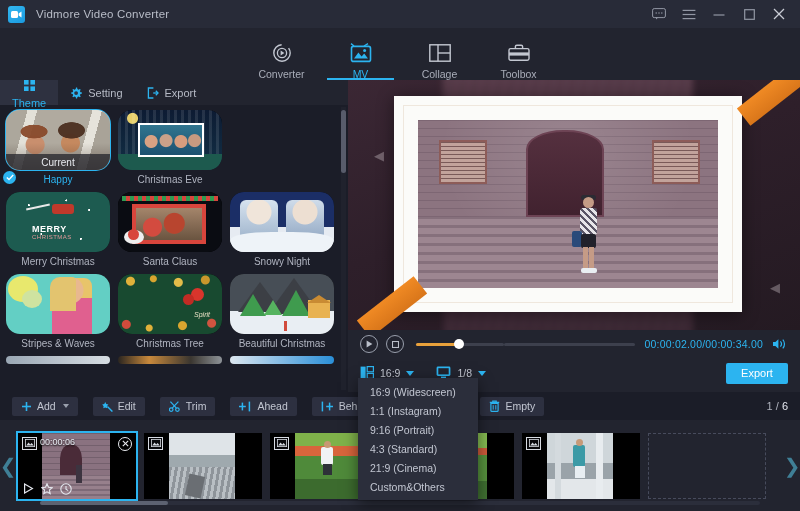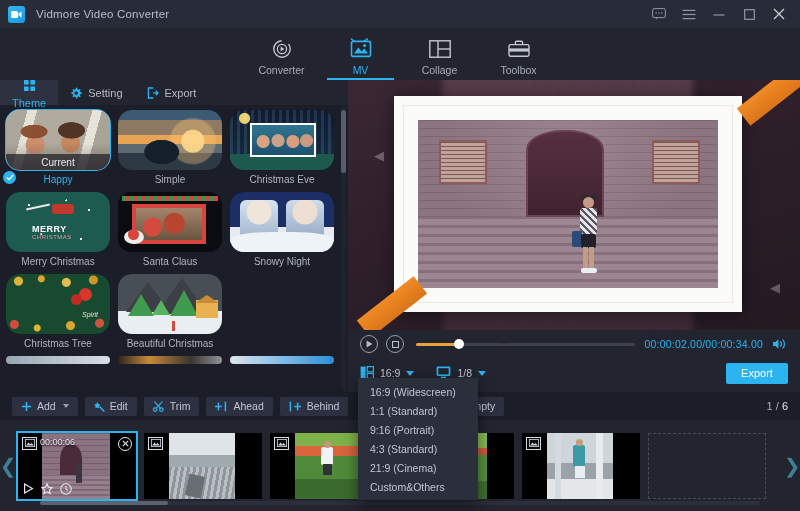--- a/index.html
+++ b/index.html
@@ -26,21 +26,21 @@
   #win-ctrls{margin-left:auto;display:flex;align-items:center;gap:0px;padding-right:6px;}
   .wbtn{width:30px;height:28px;display:flex;align-items:center;justify-content:center;cursor:pointer;}
   .wbtn svg{display:block;}
   
   #mainnav{
     position:absolute;left:0;top:28px;width:800px;height:52px;
     background:#22242f;display:flex;align-items:flex-start;justify-content:center;gap:0;
   }
   .navitem{
     width:79px;height:52px;display:flex;flex-direction:column;align-items:center;
-    justify-content:center;padding-top:4px;cursor:pointer;position:relative;
+    justify-content:flex-end;padding-top:4px;cursor:pointer;position:relative;
   }
   .navitem .nlbl{font-size:10.5px;color:#a9adb9;margin-top:3px;}
   .navitem.active .nlbl{color:#2cb4f0;}
   .navitem.active::after{
     content:"";position:absolute;bottom:0;left:6px;right:6px;height:2px;background:#2cb4f0;
   }
   .navicon{height:24px;display:flex;align-items:center;justify-content:center;}
   
   #leftpanel{
     position:absolute;left:0;top:80px;width:348px;height:312px;background:#1b1d28;
@@ -154,21 +154,21 @@
   }
   
   #aspect-menu{
     position:absolute;left:358px;top:378px;width:120px;background:#2b2e3b;
     box-shadow:0 4px 14px rgba(0,0,0,.5);z-index:40;padding:4px 0;
   }
   .amenu-item{height:19px;display:flex;align-items:center;padding-left:12px;font-size:10.5px;color:#c2c6d1;cursor:pointer;}
   
   #toolbar{
     position:absolute;left:0;top:392px;width:800px;height:28px;background:#1b1d28;
-    display:flex;align-items:center;padding:0 12px;gap:7px;
+    display:flex;align-items:center;padding:0 12px;gap:15px;
   }
   .tbtn{
     height:19px;background:#2d3040;border-radius:2px;display:flex;align-items:center;
     gap:5px;padding:0 9px;font-size:10.5px;color:#c2c6d1;cursor:pointer;
   }
   .tbtn svg{display:block;}
   .tcaret{width:0;height:0;border-left:3.5px solid transparent;border-right:3.5px solid transparent;border-top:4.5px solid #9aa0ad;margin-left:2px;}
   #pageind{margin-left:auto;font-size:11px;color:#aeb2bd;}
   #pageind b{color:#e4e7ee;font-weight:normal;}
   
@@ -351,28 +351,20 @@
         </div>
         <div class="tlabel">Happy</div>
         <div class="checkmark">
           <svg width="8" height="7" viewBox="0 0 8 7">
               <path d="M0.8 3.4 L3 5.6 L7.2 1" fill="none" stroke="#fff" stroke-width="1.4"></path>
             </svg>
         </div>
       </div>
       <div class="tcell">
         <div class="tthumb">
-          <div class="art" style="background:linear-gradient(180deg,#3d5a74 0 16%,#8e7a62 16% 42%,#e8a455 42% 56%,#5d6a70 56% 72%,#2d3a45 72%);"></div>
-          <div class="art" style="background:radial-gradient(circle at 72% 52%, rgba(255,215,140,.95) 0 11px, rgba(255,200,120,.35) 12px 22px, transparent 24px);"></div>
-          <div class="art" style="background:radial-gradient(ellipse at 42% 70%, #15202b 0 17px, transparent 18px);"></div>
-        </div>
-        <div class="tlabel">Simple</div>
-      </div>
-      <div class="tcell">
-        <div class="tthumb">
           <div class="art" style="background:linear-gradient(180deg,#0d1b33,#123046);"></div>
           <div class="art" style="background:radial-gradient(circle at 14% 14%, #e8d06a 0 5px, transparent 6px);"></div>
           <div class="art" style="background:
             linear-gradient(0deg,#1d5a4e 0 26%,transparent 26%),
             repeating-linear-gradient(90deg,rgba(255,255,255,.10) 0 3px,transparent 3px 7px);"></div>
           <div style="position:absolute;left:20px;top:13px;width:66px;height:34px;background:#2a6f8f;border:2px solid #fff;"></div>
           <div style="position:absolute;left:22px;top:15px;width:62px;height:30px;background:
             radial-gradient(circle at 18% 55%, #d9a283 0 6px, transparent 7px),
             radial-gradient(circle at 42% 52%, #caa189 0 6px, transparent 7px),
             radial-gradient(circle at 66% 55%, #d79d7e 0 6px, transparent 7px),
@@ -423,20 +415,32 @@
           <div style="position:absolute;right:10px;top:8px;width:38px;height:40px;background:
             radial-gradient(circle at 50% 30%, #eddfd2 0 12px, transparent 13px),
             linear-gradient(180deg,#cfdcea,#93a9c4);border-radius:6px;"></div>
           <div style="position:absolute;left:0;right:0;bottom:0;height:20px;background:#eef3f8;border-radius:40% 40% 0 0;"></div>
         </div>
         <div class="tlabel">Snowy Night</div>
       </div>
     </div>
 
     <div class="trow">
+      <div class="tcell">
+        <div class="tthumb">
+          <div class="art" style="background:#63cfc4;"></div>
+          <div style="position:absolute;left:2px;top:2px;width:30px;height:26px;border-radius:50%;background:#e8e86d;"></div>
+          <div style="position:absolute;left:16px;top:16px;width:20px;height:18px;border-radius:50%;background:#cfe3a0;"></div>
+          <div style="position:absolute;left:46px;top:4px;width:40px;height:56px;background:
+            radial-gradient(circle at 45% 22%, #e8b88f 0 13px, transparent 14px),
+            linear-gradient(180deg,#e8c46a 0 36%,#e0608f 36%);border-radius:8px 8px 0 0;"></div>
+          <div style="position:absolute;left:44px;top:3px;width:26px;height:34px;background:#e3c46f;border-radius:10px 4px 0 0;"></div>
+        </div>
+        <div class="tlabel">Stripes &amp; Waves</div>
+      </div>
       <div class="tcell">
         <div class="tthumb">
           <div class="art" style="background:#184a30;"></div>
           <div class="art" style="background:
             radial-gradient(circle at 12% 12%, #e0b13a 0 4px, transparent 5px),
             radial-gradient(circle at 34% 8%, #d8a52f 0 3px, transparent 4px),
             radial-gradient(circle at 58% 14%, #e3bc49 0 4px, transparent 5px),
             radial-gradient(circle at 84% 10%, #c9972c 0 4px, transparent 5px),
             radial-gradient(circle at 8% 84%, #d24b3c 0 4px, transparent 5px),
             radial-gradient(circle at 30% 90%, #e0b13a 0 3px, transparent 4px),
@@ -555,21 +559,21 @@
       </span>
       <span class="selval">1/8</span>
       <span class="caret"></span>
     </div>
     <div id="export-btn">Export</div>
   </div>
 </div>
 
 <div id="aspect-menu">
   <div class="amenu-item">16:9 (Widescreen)</div>
-  <div class="amenu-item">1:1 (Standard)</div>
+  <div class="amenu-item">1:1 (Instagram)</div>
   <div class="amenu-item">9:16 (Portrait)</div>
   <div class="amenu-item">4:3 (Standard)</div>
   <div class="amenu-item">21:9 (Cinema)</div>
   <div class="amenu-item">Custom&amp;Others</div>
 </div>
 
 <div id="toolbar">
   <div class="tbtn">
     <span>
         <svg width="11" height="11" viewBox="0 0 11 11">

